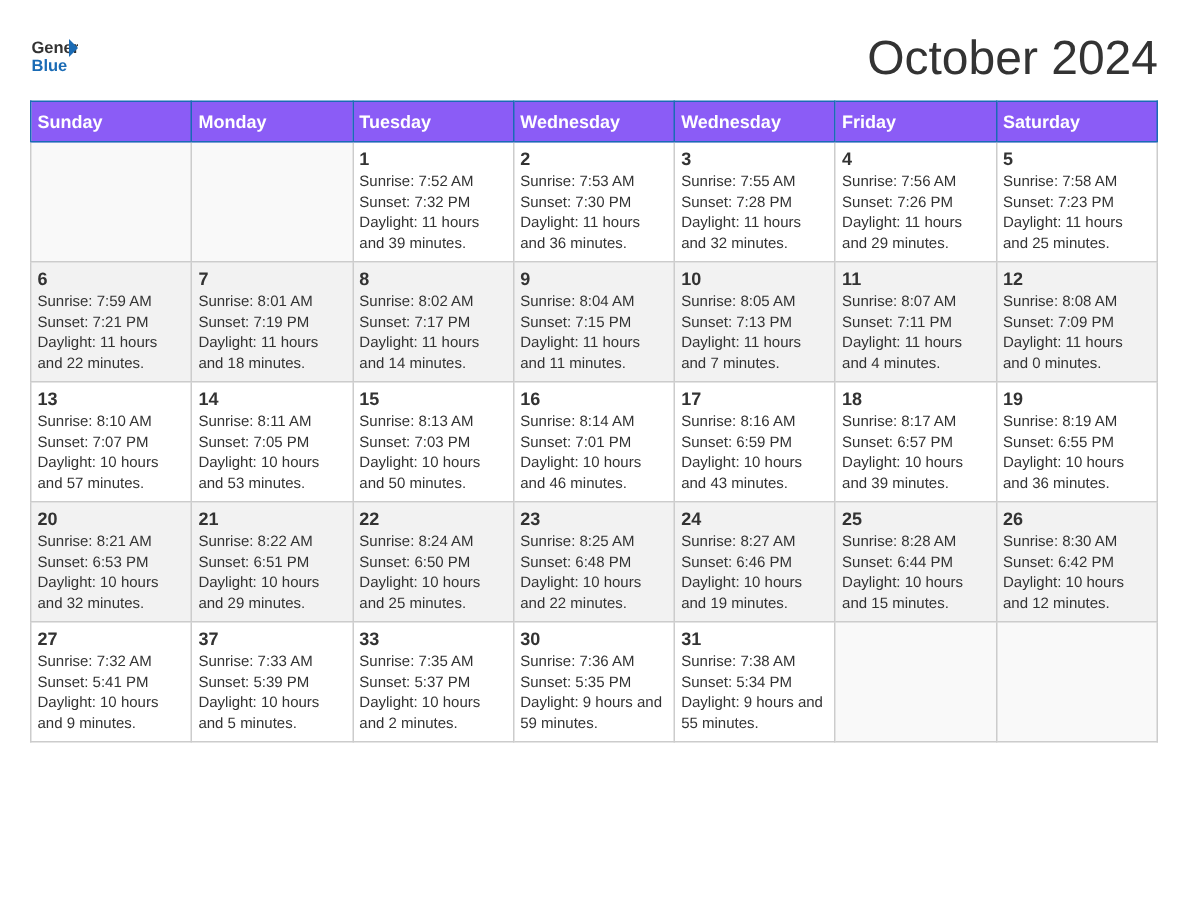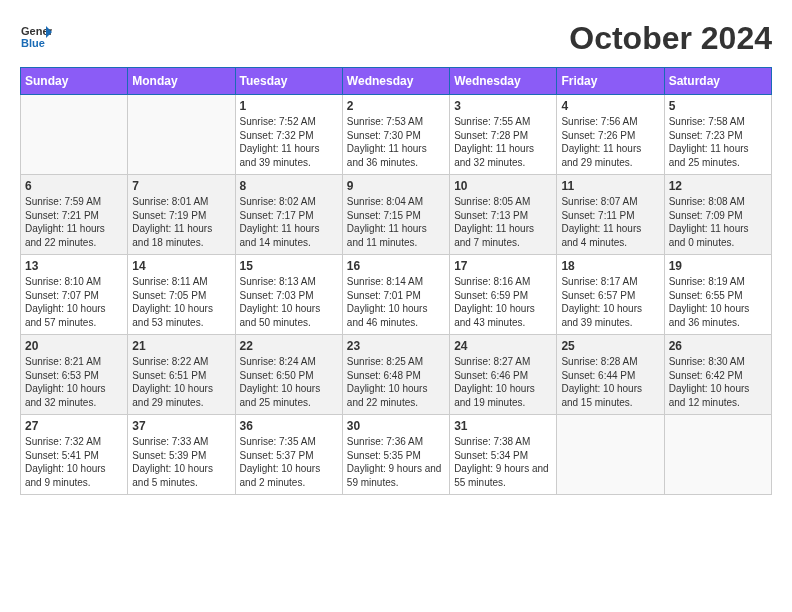--- a/index.html
+++ b/index.html
@@ -19,21 +19,21 @@
     .logo {
       display: flex;
       align-items: center;
       gap: 4px;
     }
     .title-block {
       text-align: right;
     }
     .month-title {
       font-size: 32px;
-      font-weight: bold;
+      font-weight: normal;
       color: #333;
     }
     .subtitle {
       font-size: 14px;
       color: #555;
     }
     table {
       width: 100%;
       border-collapse: collapse;
       table-layout: fixed;
@@ -164,21 +164,21 @@
         <td><span class="day-num">25</span>
         <span class="cell-text">Sunrise: 8:28 AM<br>Sunset: 6:44 PM<br>Daylight: 10 hours and 15 minutes.</span></td>
         <td><span class="day-num">26</span>
         <span class="cell-text">Sunrise: 8:30 AM<br>Sunset: 6:42 PM<br>Daylight: 10 hours and 12 minutes.</span></td>
       </tr>
       <tr>
         <td><span class="day-num">27</span>
         <span class="cell-text">Sunrise: 7:32 AM<br>Sunset: 5:41 PM<br>Daylight: 10 hours and 9 minutes.</span></td>
         <td><span class="day-num">37</span>
         <span class="cell-text">Sunrise: 7:33 AM<br>Sunset: 5:39 PM<br>Daylight: 10 hours and 5 minutes.</span></td>
-        <td><span class="day-num">36</span>
+        <td><span class="day-num">33</span>
         <span class="cell-text">Sunrise: 7:35 AM<br>Sunset: 5:37 PM<br>Daylight: 10 hours and 2 minutes.</span></td>
         <td><span class="day-num">30</span>
         <span class="cell-text">Sunrise: 7:36 AM<br>Sunset: 5:35 PM<br>Daylight: 9 hours and 59 minutes.</span></td>
         <td><span class="day-num">31</span>
         <span class="cell-text">Sunrise: 7:38 AM<br>Sunset: 5:34 PM<br>Daylight: 9 hours and 55 minutes.</span></td>
         <td class="empty-cell"></td>
         <td class="empty-cell"></td>
       </tr>
     </tbody>
 </table>

